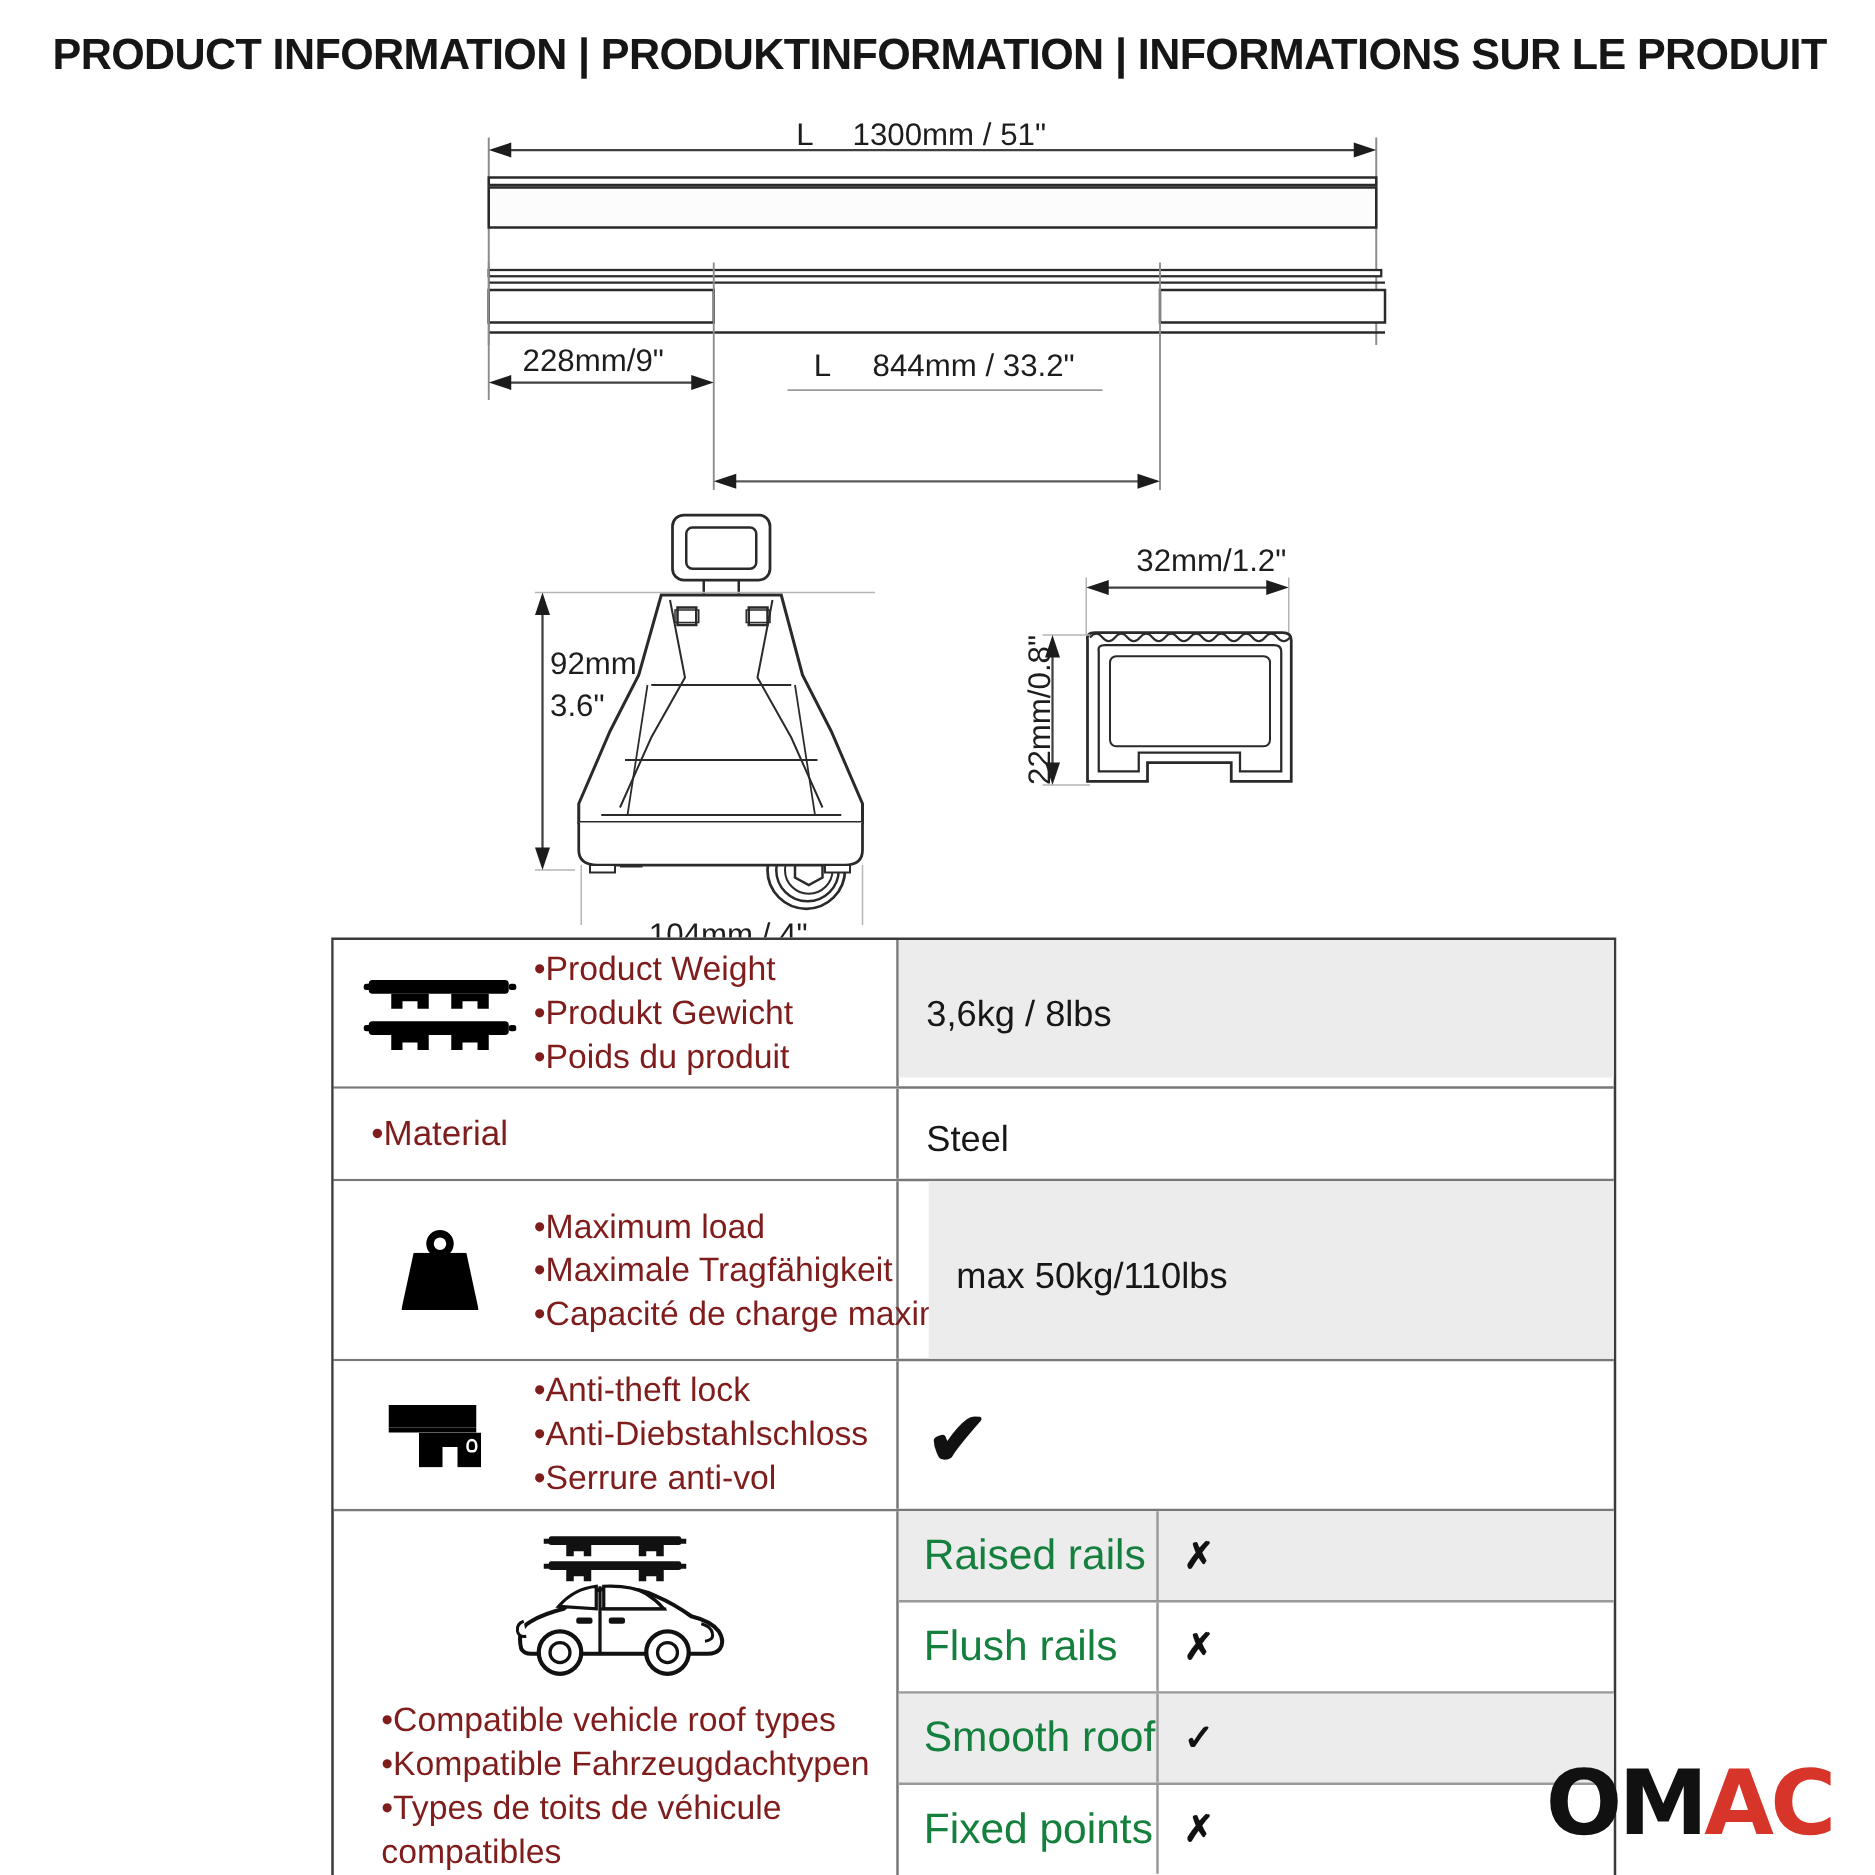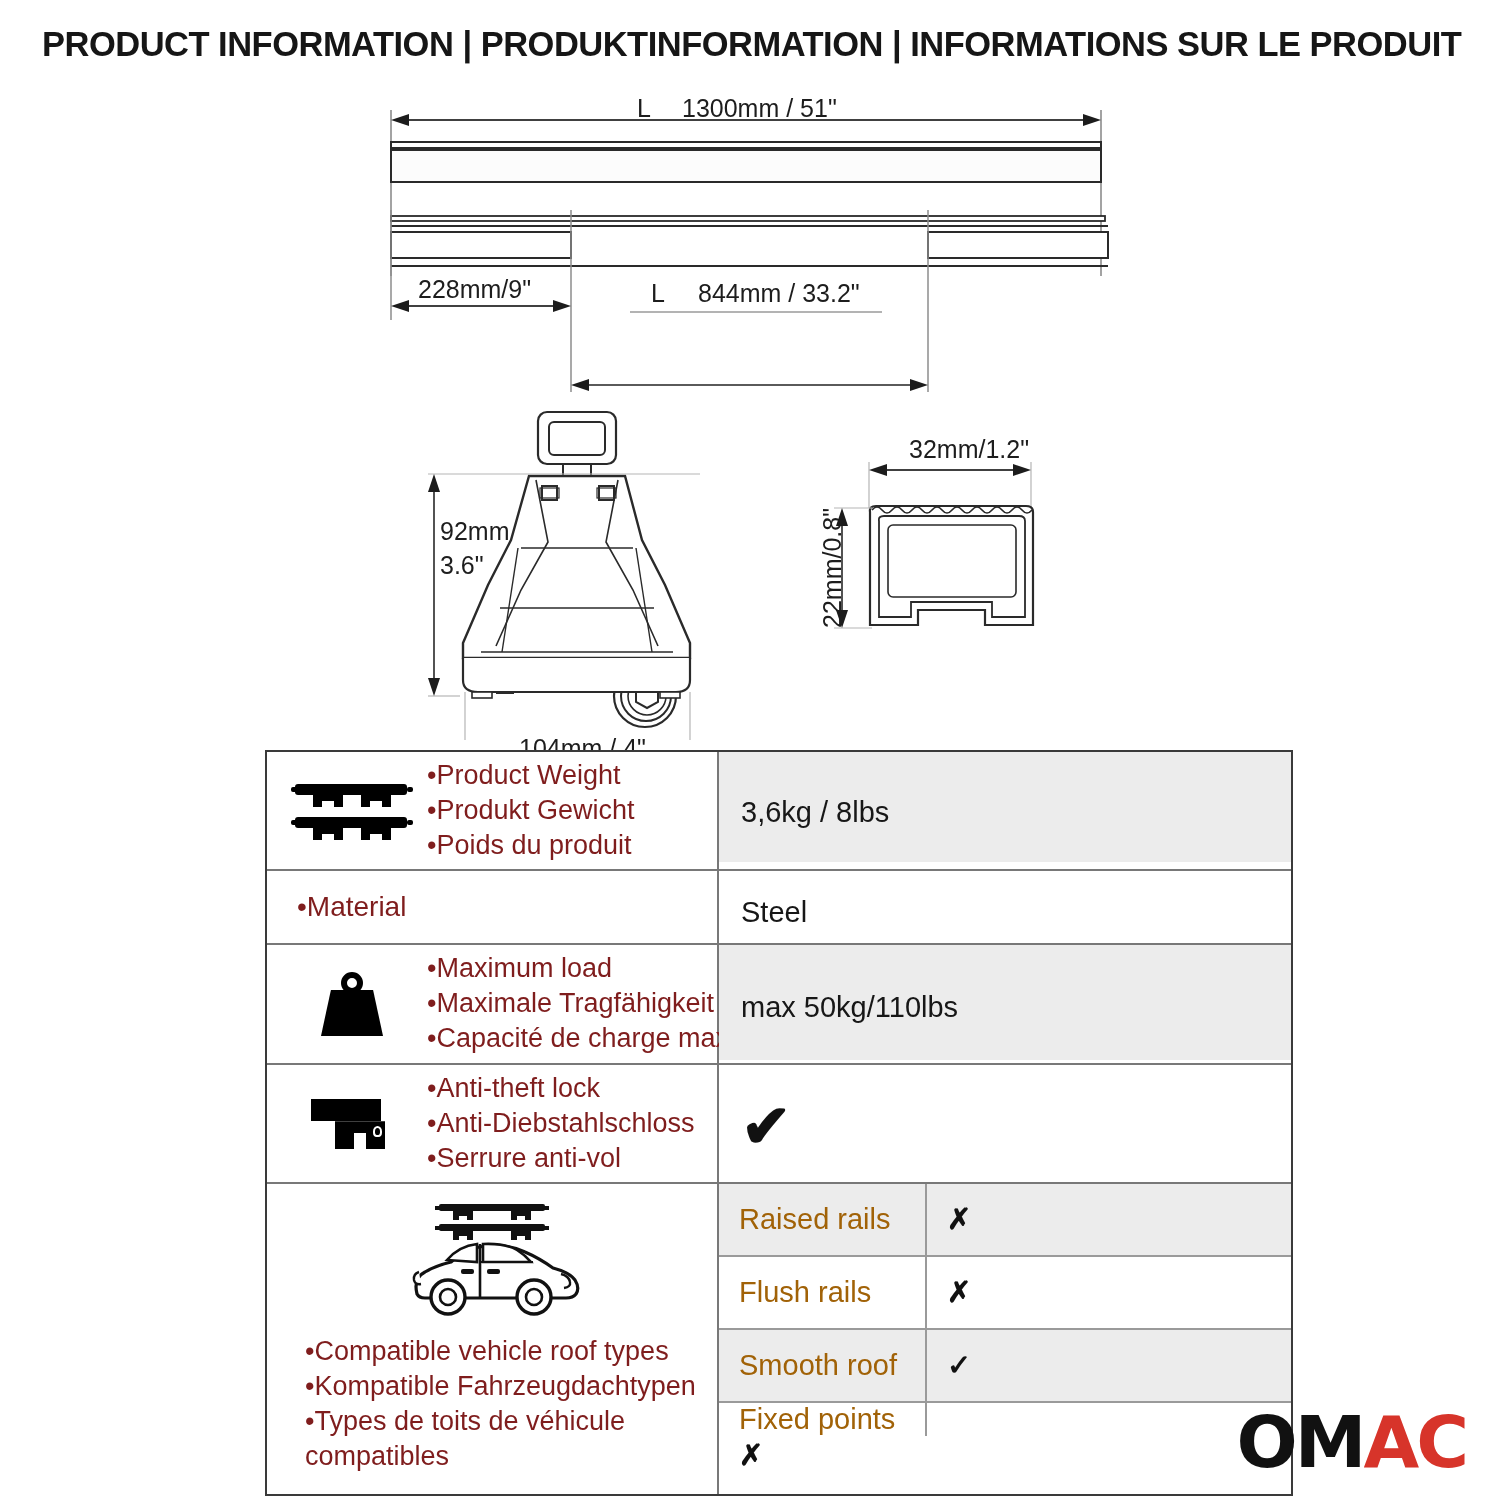--- a/index.html
+++ b/index.html
@@ -102,26 +102,26 @@
   .compat-row{display:flex;}
   .compat-left{
     width:452px;box-sizing:border-box;
     border-right:2px solid #787878;
     padding:14px 10px 20px 10px;
     display:flex;flex-direction:column;align-items:center;
   }
   .compat-left .bullets{align-self:flex-start;margin-left:28px;margin-top:14px;}
   .compat-right{flex:1;display:flex;flex-direction:column;}
   .compat-line{display:flex;height:71px;border-bottom:2px solid #9a9a9a;}
-  .compat-line:last-child{border-bottom:none;flex-direction:column;}
+  .compat-line:last-child{border-bottom:none;}
   .compat-name{
     width:208px;box-sizing:border-box;
     display:flex;align-items:center;padding-left:20px;
     border-right:2px solid #9a9a9a;
-    font-size:29px;color:#a16207;
+    font-size:34px;color:#15803d;
   }
   .compat-mark{flex:1;display:flex;align-items:center;padding-left:20px;}
   
   .logo{
     position:absolute;right:34px;bottom:22px;
     font-size:72px;font-weight:bold;letter-spacing:-3px;
     font-family:"DejaVu Sans", sans-serif;
     line-height:1;
   }
   .logo .dark{color:#111111;}
@@ -302,21 +302,21 @@
           <div class="ring"></div>
           <div class="body"></div>
         </div>
       </div>
       <div class="bullets">
         <div>•Maximum load</div>
         <div>•Maximale Tragfähigkeit</div>
         <div>•Capacité de charge maximale</div>
       </div>
     </div>
-    <div class="cell-value shade" style="height:115px;">max 50kg/110lbs</div>
+    <div class="cell-value shade" style="height:142px;margin-left:24px;">max 50kg/110lbs</div>
   </div>
 
   <div class="spec-row">
     <div class="cell-label">
       <div class="icon-box">
         <div class="lock-ico">
           <div class="bar"></div>
           <div class="bar2"></div>
           <div class="blk"></div>
           <div class="kh"></div>

